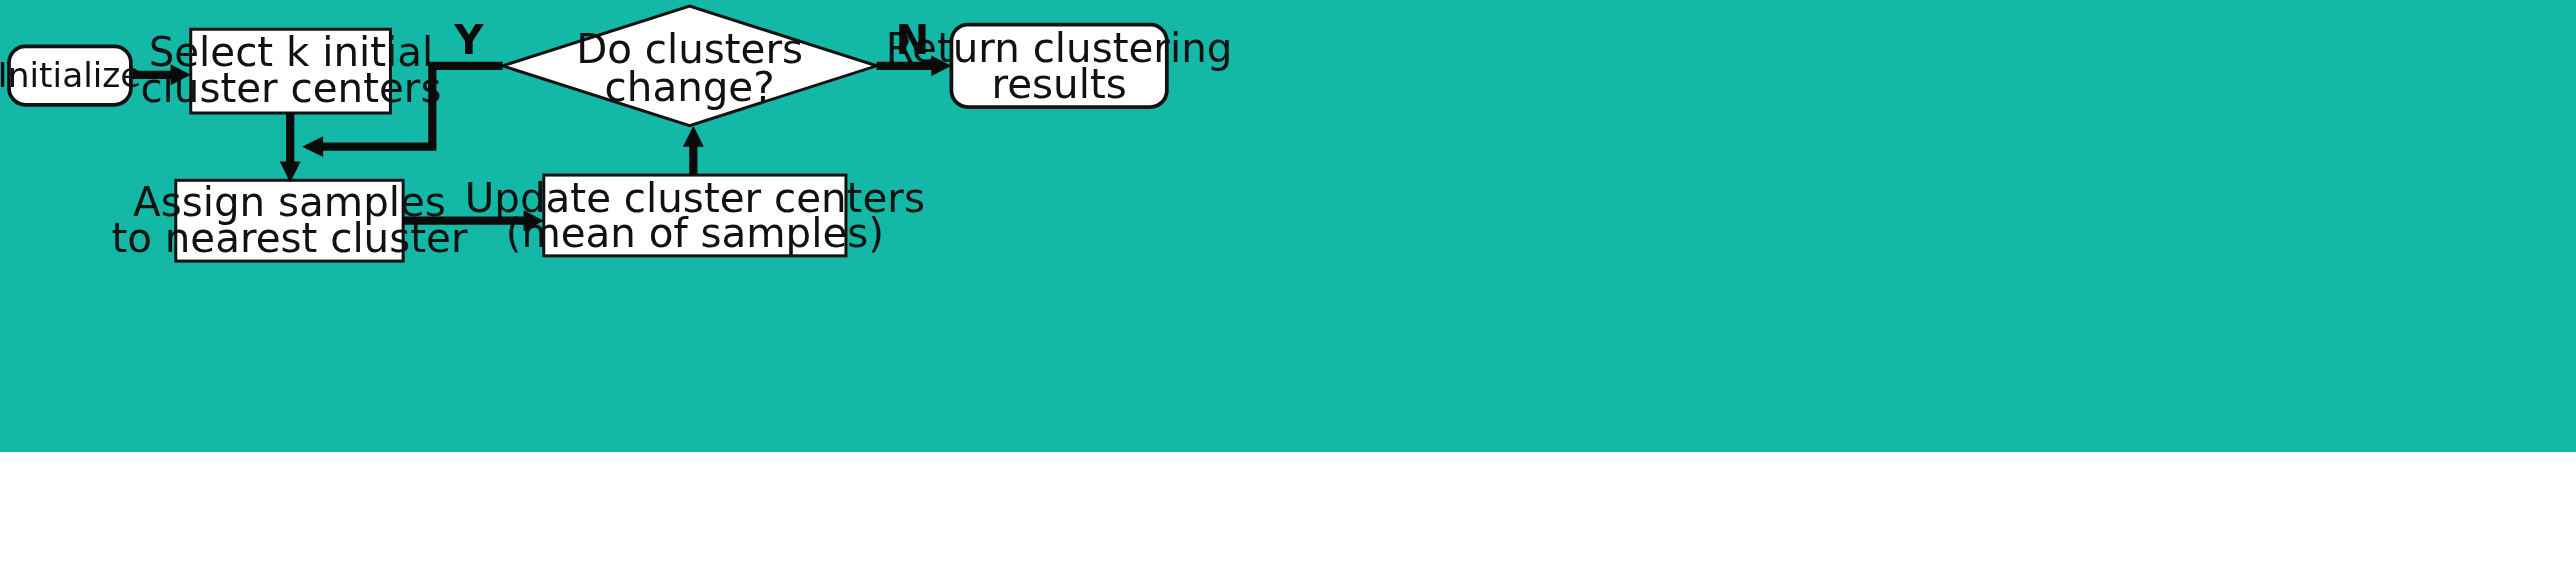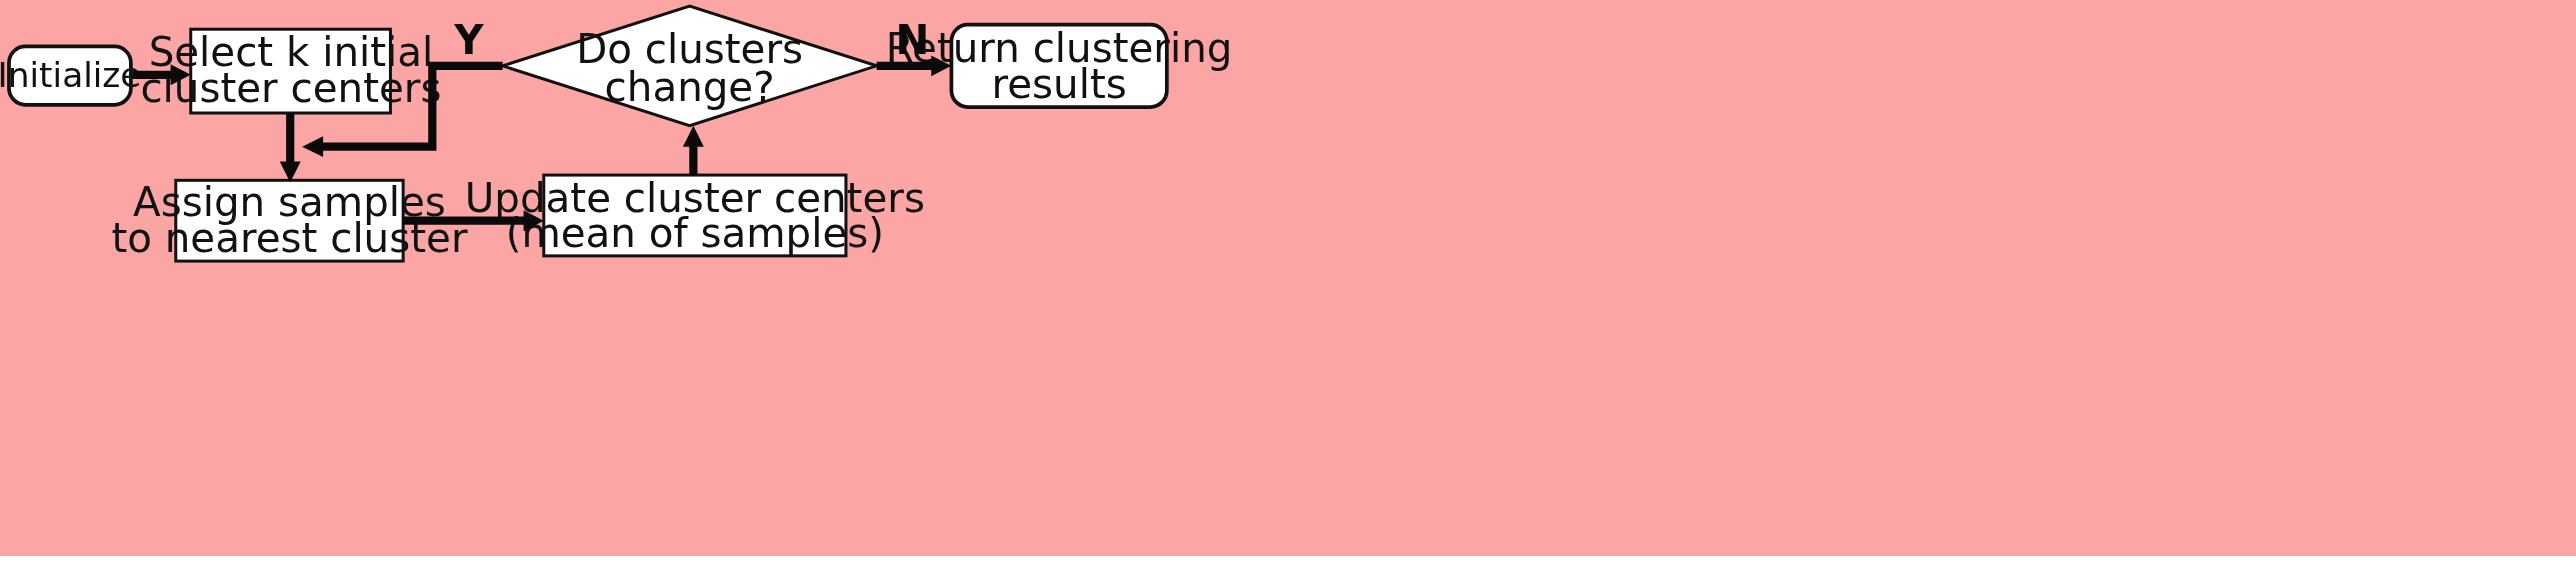--- a/index.html
+++ b/index.html
@@ -7,22 +7,22 @@
     margin: 0;
     padding: 0;
     background: #ffffff;
   }
   body {
     font-family: "DejaVu Sans", sans-serif;
   }
   #canvas {
     position: relative;
     width: 2576px;
-    height: 556px;
-    background: #fca5a5;
+    height: 452px;
+    background: #14b8a6;
     overflow: hidden;
   }
   #flow-svg {
     position: absolute;
     left: 0;
     top: 0;
     width: 2576px;
     height: 588px;
     display: block;
   }

